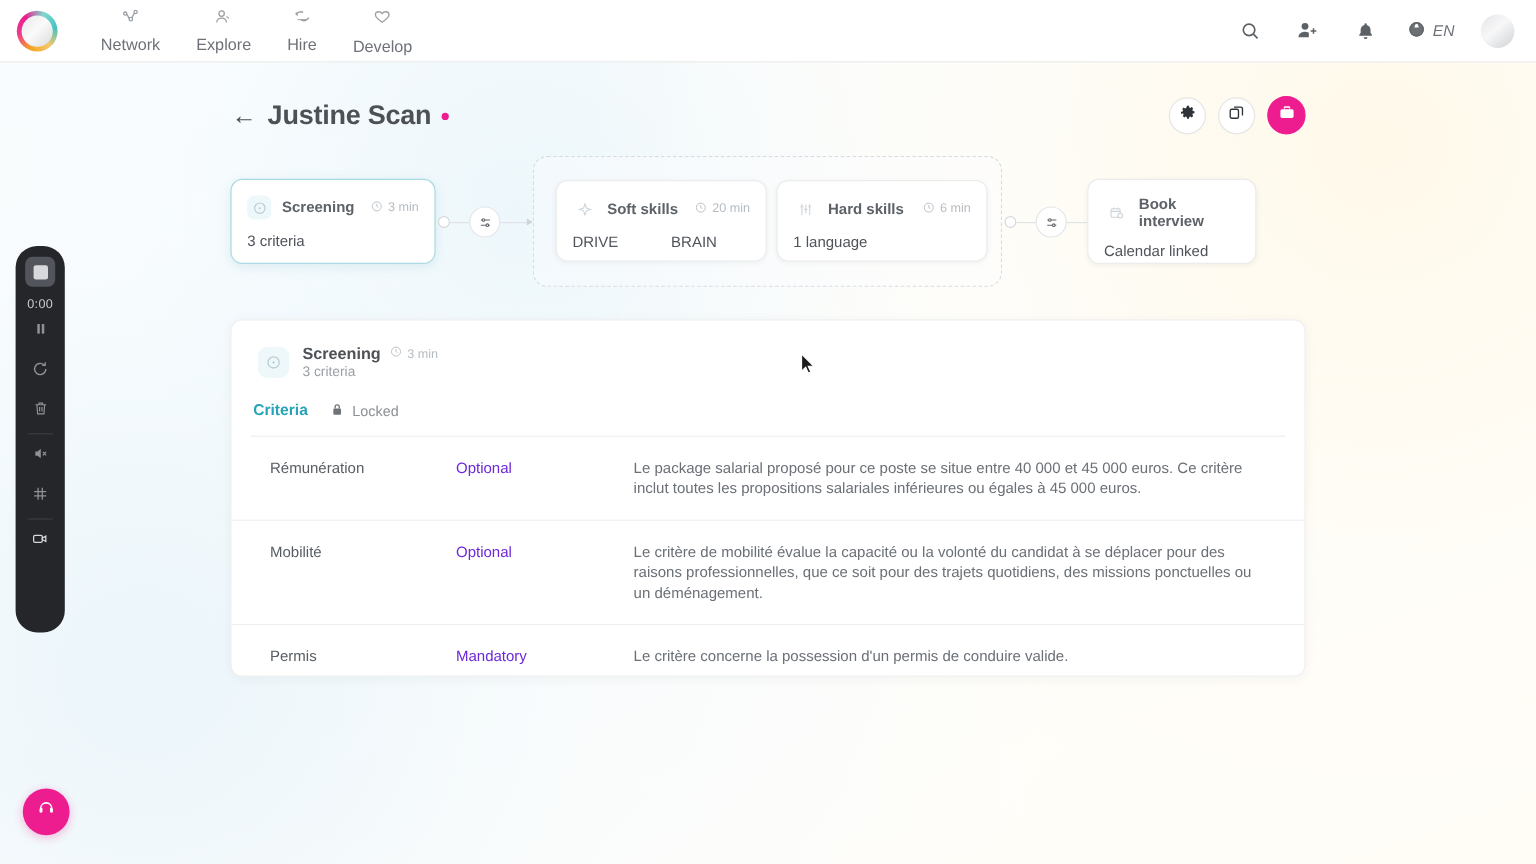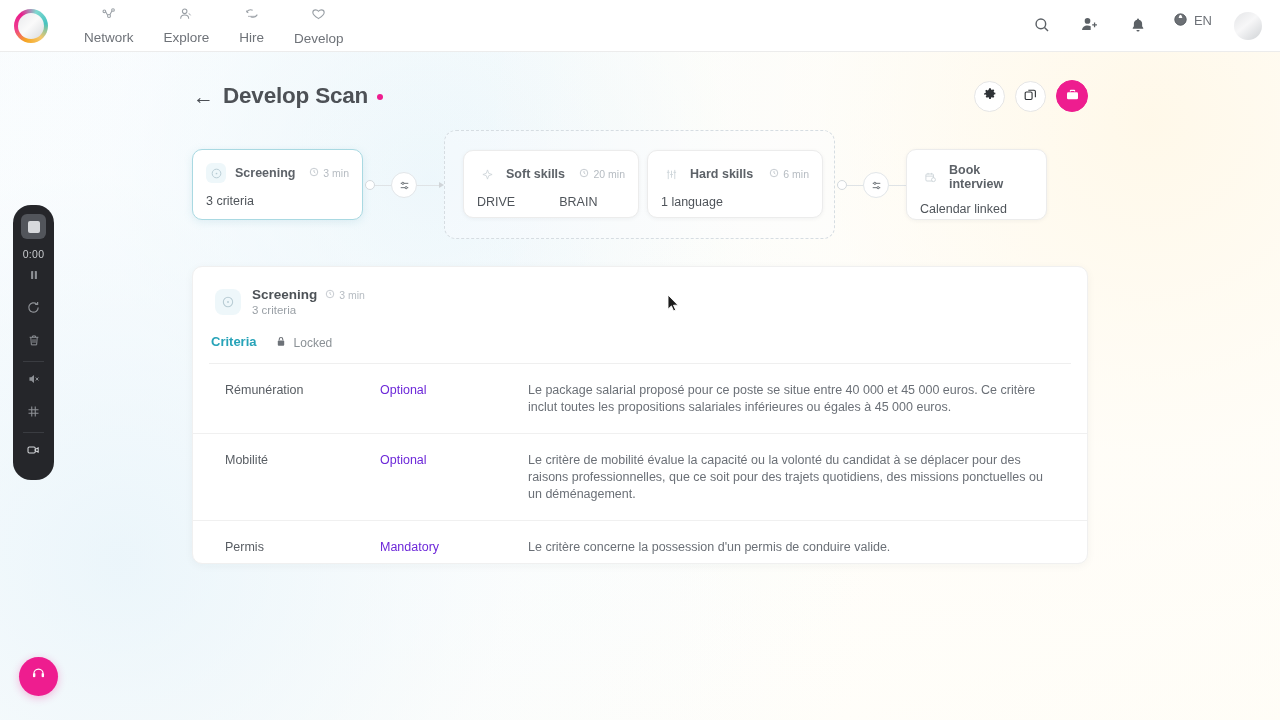--- a/index.html
+++ b/index.html
@@ -40,22 +40,22 @@
     background: linear-gradient(135deg, #e9eaec 0%, #fafafa 48%, #d9dbdd 100%);
   }
   .nav-items { display: flex; align-items: center; margin-left: 34px; gap: 26px; }
   .nav-item {
     display: flex; align-items: center; gap: 8px;
     font-size: 13.5px; color: #6e7278; cursor: pointer;
     padding: 6px 2px; white-space: nowrap; flex-direction: column;
   }
   .nav-item svg { display: block; }
   .nav-right {
-    margin-left: auto; display: flex; align-items: flex-start;
-    gap: 22px; margin-right: 18px;
+    margin-left: auto; display: flex; align-items: center;
+    gap: 22px; margin-right: 18px; font-style: italic;
   }
   .nav-icon-btn {
     width: 26px; height: 26px; display: flex; align-items: center;
     justify-content: center; cursor: pointer; color: #6e7278;
   }
   .lang-btn { display: flex; align-items: center; gap: 6px; cursor: pointer; color: #6e7278; font-size: 13px; }
   .avatar {
     width: 28px; height: 28px; border-radius: 50%;
     background: linear-gradient(140deg, #e4e5e7 0%, #f7f7f8 45%, #cfd2d5 100%);
     cursor: pointer; flex: 0 0 auto;
@@ -188,21 +188,21 @@
     border-bottom: 1px solid #f0f0f0;
   }
   .crit-row:last-child { border-bottom: none; }
   .crit-name { width: 155px; flex: 0 0 auto; font-size: 12.5px; color: #585d63; padding-top: 1px; }
   .crit-level { width: 148px; flex: 0 0 auto; font-size: 12.5px; color: #6d28d9; padding-top: 1px; }
   .crit-desc { flex: 1; font-size: 12.5px; color: #6b7077; line-height: 1.33; padding-right: 14px; }
 
   
   #recorder {
     position: absolute; left: 13px; top: 205px;
-    width: 41px; height: 275px;
+    width: 41px; height: 322px;
     background: #25262a; border-radius: 18px;
     display: flex; flex-direction: column; align-items: center;
     padding-top: 9px; z-index: 60;
   }
   .rec-stop {
     width: 25px; height: 25px; border-radius: 6px; background: #52555b;
     display: flex; align-items: center; justify-content: center; cursor: pointer;
   }
   .rec-stop .sq { width: 12px; height: 12px; border-radius: 2px; background: #d7d9dc; }
   .rec-time { font-size: 10.5px; color: #c8cacd; margin-top: 9px; letter-spacing: 0.3px; }
@@ -306,21 +306,21 @@
         </span>
         <span>EN</span>
       </div>
       <div class="avatar"></div>
     </div>
   </div>
 
   <div id="page-header">
     <div class="back-arrow">←</div>
     <div class="page-title">
-      <span>Develop Scan</span><span class="title-dot"></span>
+      <span>Justine Scan</span><span class="title-dot"></span>
     </div>
   </div>
 
   <div id="header-actions">
     <div class="round-btn">
       <span>
         <svg width="14" height="14" viewBox="0 0 24 24" fill="#2f3337">
           <path d="M12 8.4a3.6 3.6 0 1 0 0 7.2 3.6 3.6 0 0 0 0-7.2zm0 5.4a1.8 1.8 0 1 1 0-3.6 1.8 1.8 0 0 1 0 3.6z"></path>
           <path d="M10.6 2h2.8l.4 2.3 1.6.7 2-1.2 2 2-1.2 2 .7 1.6 2.3.4v2.8l-2.3.4-.7 1.6 1.2 2-2 2-2-1.2-1.6.7-.4 2.3h-2.8l-.4-2.3-1.6-.7-2 1.2-2-2 1.2-2-.7-1.6L2 13.4v-2.8l2.3-.4.7-1.6-1.2-2 2-2 2 1.2 1.6-.7z"></path>
         </svg>

